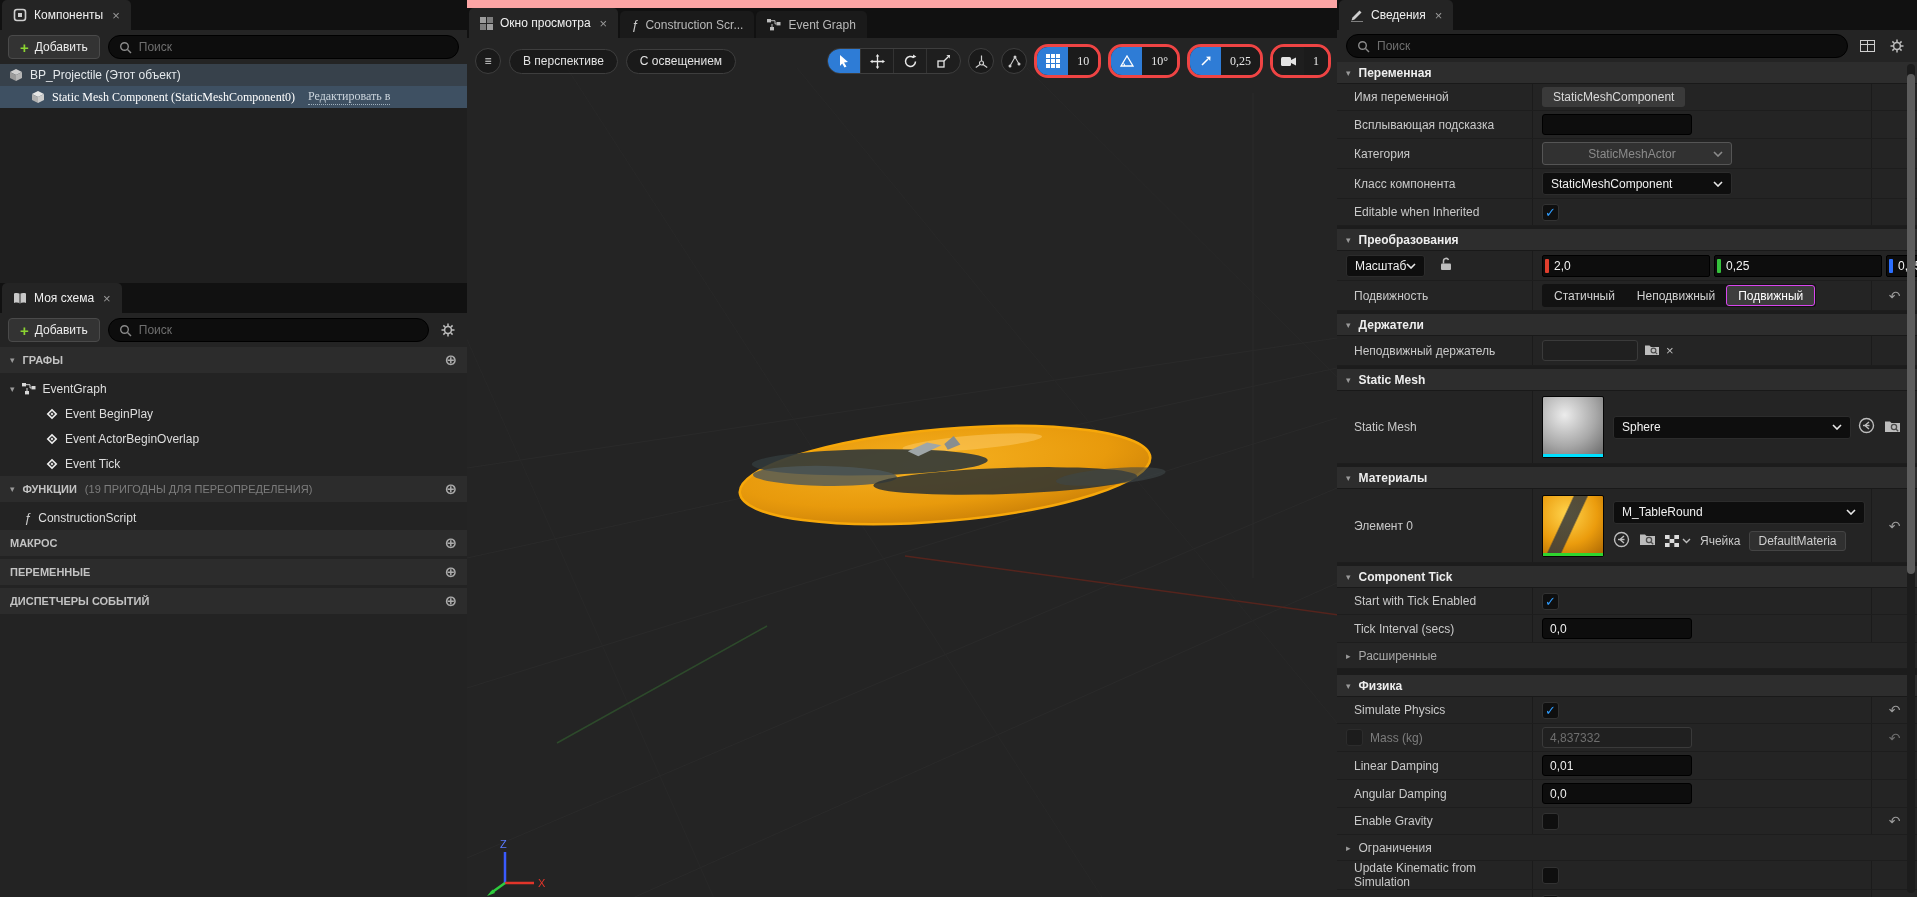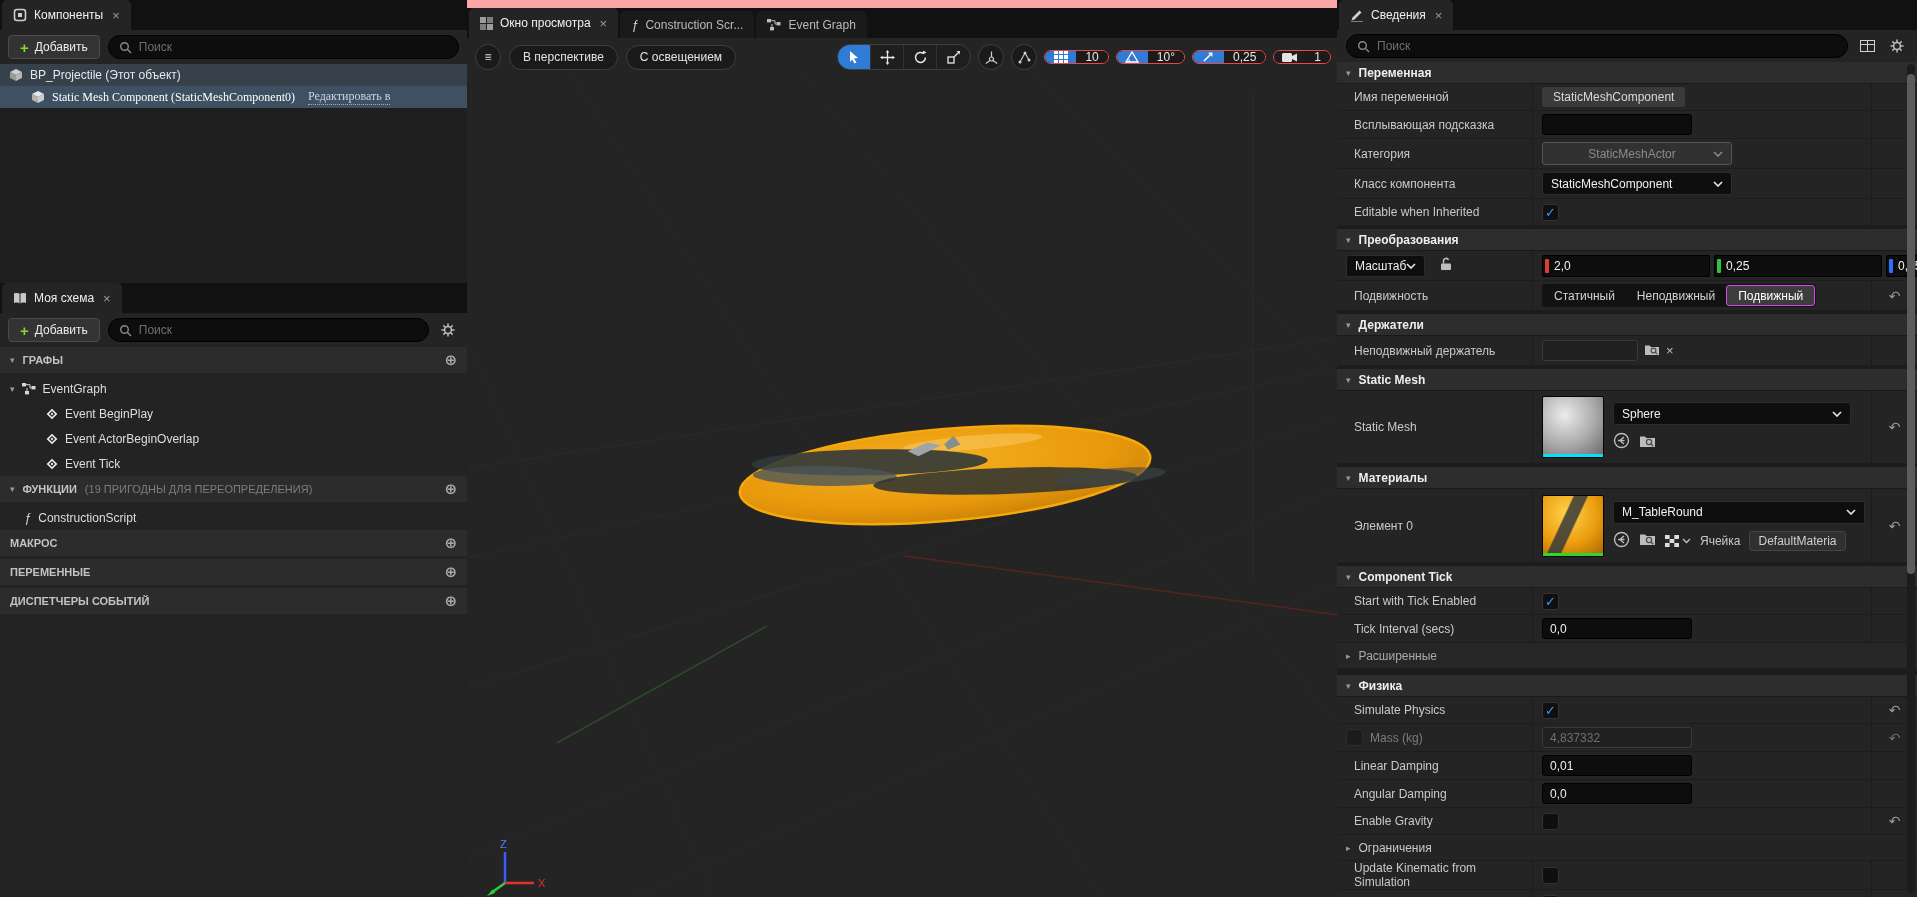--- a/index.html
+++ b/index.html
@@ -51,21 +51,21 @@
   .vp-bar { position:absolute; left:8px; right:6px; top:6px; display:flex; align-items:center; gap:8px; }
   .pill { height:25px; display:flex; align-items:center; padding:0 13px; background:rgba(26,26,26,.92);
           border:1px solid #3e3e3e; border-radius:13px; color:#e3e3e3; }
   .circ { width:26px; height:26px; border-radius:50%; background:rgba(26,26,26,.92); border:1px solid #3e3e3e;
           display:flex; align-items:center; justify-content:center; color:#d9d9d9; }
   .vp-right { margin-left:auto; display:flex; align-items:center; gap:7px; }
   .toolseg { display:flex; height:26px; background:#1e1e1e; border:1px solid #3e3e3e; border-radius:14px; overflow:hidden; }
   .toolseg .tool { width:33px; display:flex; align-items:center; justify-content:center; border-right:1px solid #333; }
   .toolseg .tool:last-child { border-right:none; }
   .tool.active { background:#2e7cd6; }
-  .valgrp { display:flex; height:14px; border:1px solid #ef4444; border-radius:14px; overflow:hidden; }
+  .valgrp { display:flex; height:34px; border:3px solid #ef4444; border-radius:14px; overflow:hidden;font-family:Liberation Serif, serif; }
   .valgrp .vicon { width:31px; background:#2e7cd6; display:flex; align-items:center; justify-content:center; }
   .valgrp .vicon.dark { background:#1e1e1e; }
   .valgrp .vval { background:#1b1b1b; padding:0 9px; display:flex; align-items:center; color:#e8e8e8; }
   .gizmo { position:absolute; left:8px; bottom:6px; }
   
   .col-det { position:absolute; left:1337px; top:0; width:580px; height:897px; background:#1e1e1e; }
   .det-search { height:32px; background:#242424; display:flex; align-items:center; gap:8px; padding:0 9px; }
   .icon-btn { display:flex; align-items:center; justify-content:center; width:22px; height:22px; color:#c9c9c9; }
   .dsec { height:22px; background:#2d2d2d; display:flex; align-items:center; gap:8px; padding:0 9px;
           font-weight:bold; color:#eeeeee; border-bottom:1px solid #191919; }
@@ -629,21 +629,21 @@
       <span>Static Mesh</span>
     </div>
     <div class="drow" style="min-height:73px">
       <div class="dl">
           <span>Static Mesh</span>
         </div>
       <div class="dv" style="align-items:center; gap:9px">
         <div class="thumb sphere">
             <span class="ub" style="background:#00e0ff"></span>
           </div>
-        <div style="display:flex; flex-direction:column; gap:7px; flex:1">
+        <div style="display:flex; flex-direction:row; gap:7px; flex:1">
           <div class="combo" style="width:238px">
             <span class="cv">Sphere</span>
             <span class="chev">
                 <svg width="10" height="6">
                   <path d="M1 1l4 4 4-4" fill="none" stroke="#e8e8e8" stroke-width="1.6"></path>
                 </svg>
               </span>
           </div>
           <div class="asset-icons">
             <span><svg width="17" height="17" viewBox="0 0 17 17">

